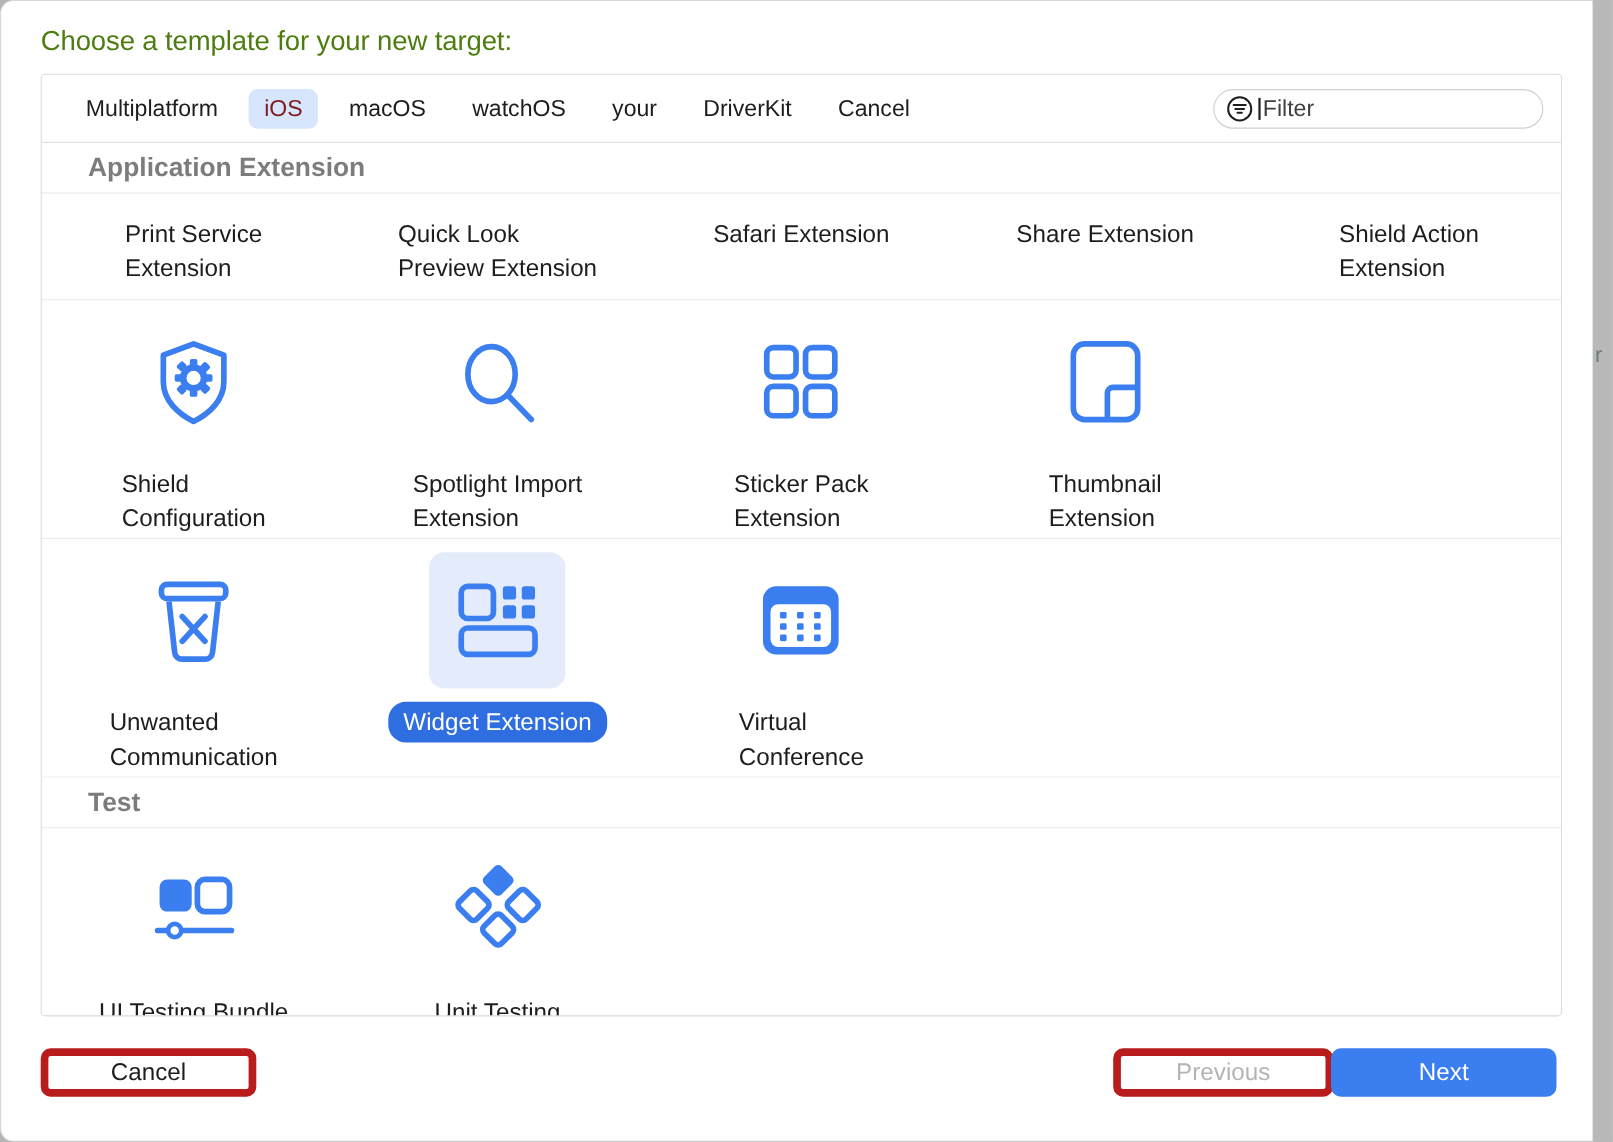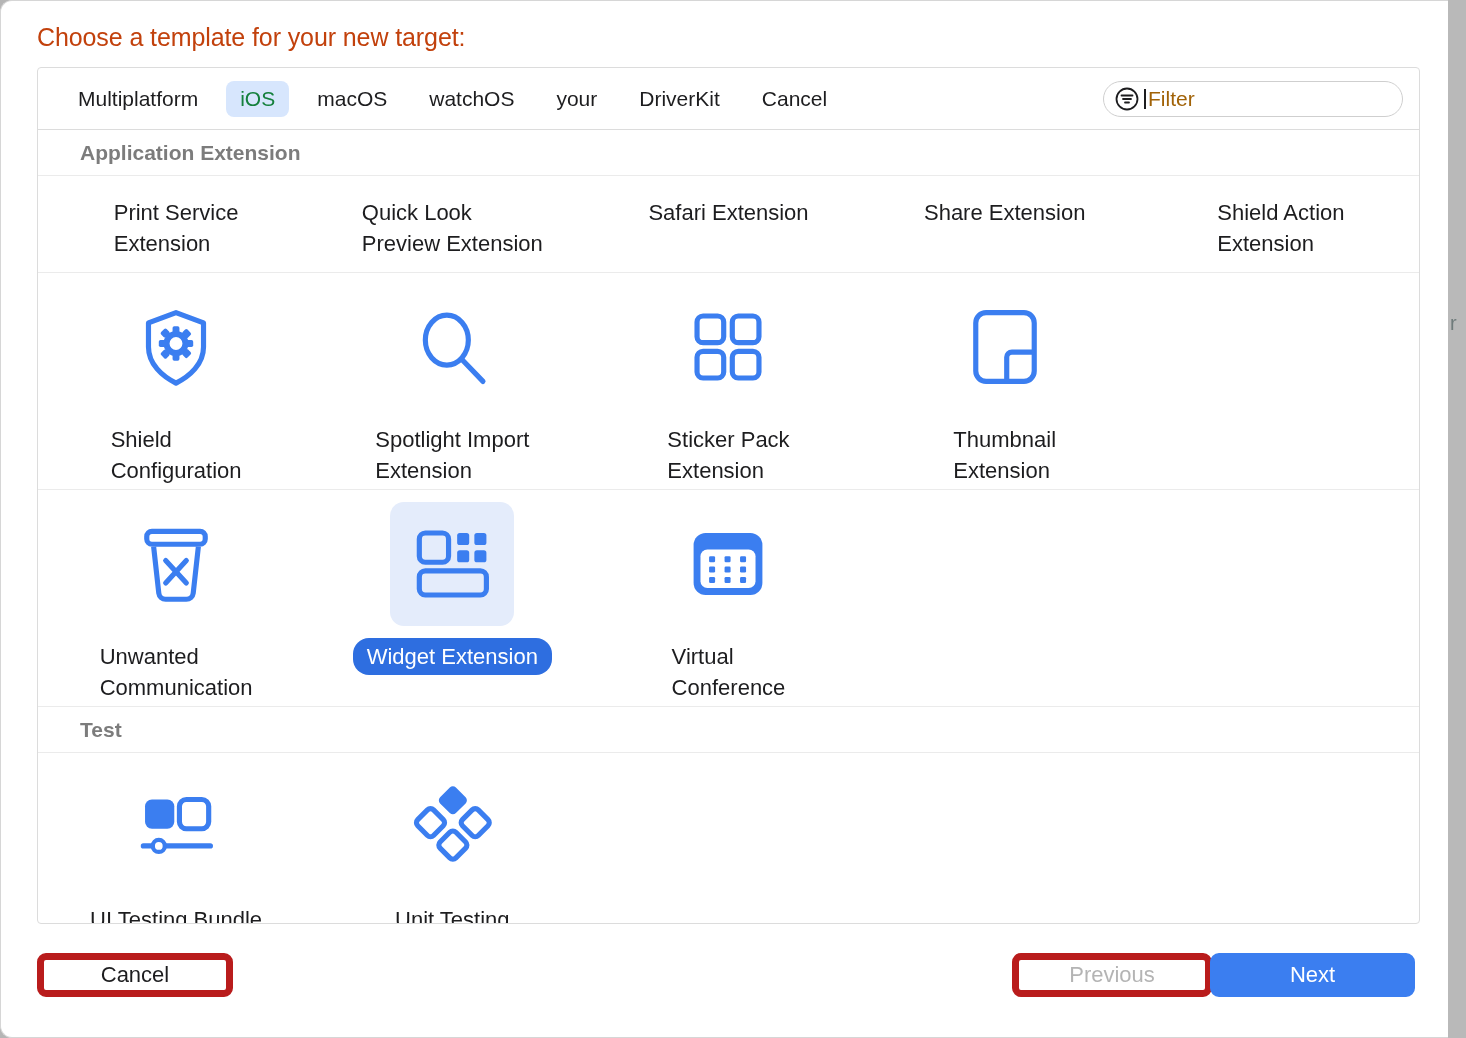--- a/index.html
+++ b/index.html
@@ -24,21 +24,21 @@
     border: 1px solid #d6d6d6;
     border-right: none;
     overflow: hidden;
   }
 
   
   #prompt {
     position: absolute;
     left: 36px; top: 22px;
     font-size: 25px;
-    color: #c2410c;
+    color: #4d7c0f;
     letter-spacing: -0.1px;
   }
 
   
   #panel {
     position: absolute;
     left: 36px; top: 66px;
     width: 1383px;
     height: 857px;
     border: 1px solid #dcdcdc;
@@ -60,21 +60,21 @@
     font-size: 21px;
     color: #1d1d1f;
     padding: 6px 14px;
     border-radius: 8px;
     margin-right: 14px;
     white-space: nowrap;
     cursor: default;
   }
   .tab.selected {
     background: #d7e6fd;
-    color: #15803d;
+    color: #7f1d1d;
   }
 
   
   #filter-field {
     position: absolute;
     right: 16px; top: 13px;
     width: 300px; height: 36px;
     border: 1px solid #cfcfcf;
     border-radius: 18px;
     background: #fff;
@@ -84,37 +84,37 @@
   }
   #filter-icon { width: 26px; height: 26px; flex: none; }
   #filter-caret {
     width: 2px; height: 20px;
     background: #1d1d1f;
     margin-left: 4px;
     flex: none;
   }
   #filter-placeholder {
     font-size: 21px;
-    color: #a16207;
+    color: #404040;
     margin-left: 2px;
   }
 
   
   #scroll {
     position: relative;
     height: 794px;
     overflow: hidden;
   }
 
   .section-header {
     height: 46px;
     display: flex;
     align-items: center;
     padding-left: 42px;
-    font-size: 21px;
+    font-size: 24px;
     font-weight: bold;
     color: #7c7c7c;
     border-bottom: 1px solid #ebebeb;
     background: #fff;
   }
 
   .grid {
     display: grid;
     grid-template-columns: repeat(5, 1fr);
     border-bottom: 1px solid #ebebeb;

